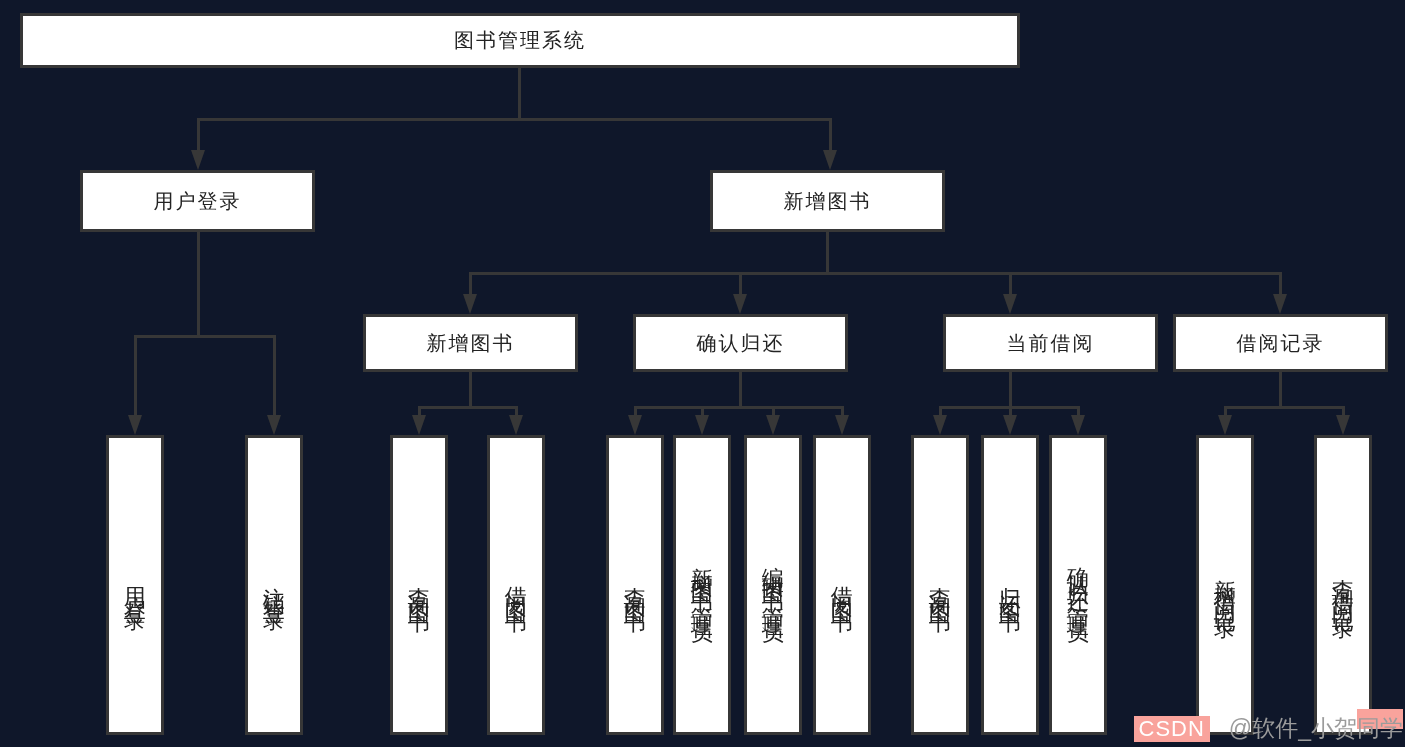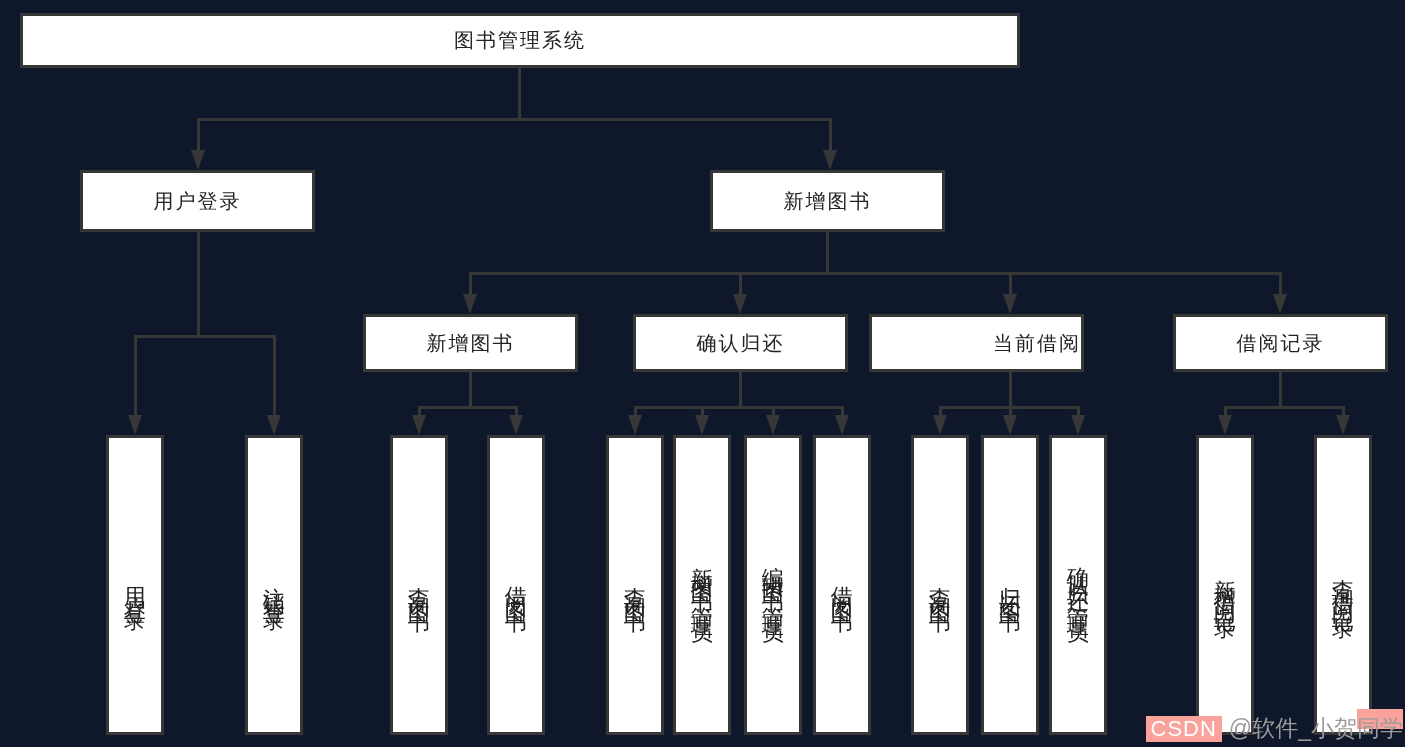--- a/index.html
+++ b/index.html
@@ -19,21 +19,21 @@
   }
   .vline { position:absolute; width:3px; background:#373737; }
   .hline { position:absolute; height:3px; background:#373737; }
   .arrow {
     position:absolute; width:0; height:0;
     border-left:7px solid transparent; border-right:7px solid transparent;
     border-top:20px solid #373737;
   }
   .watermark {
     position:absolute; right:2px; bottom:3px; display:flex; align-items:center;
-    font-size:23px; z-index:3;
+    font-size:23px; z-index:3;gap:12px;
   }
   .wm-badge { background:#f9a39c; color:#ffffff; padding:0 5px; font-size:22px; letter-spacing:1px; }
   .wm-text { color:#9b9b9b; margin-left:7px; position:relative; }
   .wm-accent { position:absolute; right:0; top:-4px; width:46px; height:20px; background:#f9a39c; z-index:-1; }
 </style>
 </head>
 <body>
 
 <div class="canvas">
 
@@ -72,21 +72,21 @@
   <div class="arrow" style="left:1003px; top:294px;"></div>
   <div class="vline" style="left:1279px; top:272px; height:22px;"></div>
   <div class="arrow" style="left:1273px; top:294px;"></div>
 
   <div class="box hbox" style="left:363px; top:314px; width:215px; height:58px;">
     <span>新增图书</span>
   </div>
   <div class="box hbox" style="left:633px; top:314px; width:215px; height:58px;">
     <span>确认归还</span>
   </div>
-  <div class="box hbox" style="left:869px; top:314px; width:215px; height:58px;justify-content:flex-end;">
+  <div class="box hbox" style="left:943px; top:314px; width:215px; height:58px;">
     <span>当前借阅</span>
   </div>
   <div class="box hbox" style="left:1173px; top:314px; width:215px; height:58px;">
     <span>借阅记录</span>
   </div>
 
   <div class="vline" style="left:469px; top:372px; height:34px;"></div>
   <div class="hline" style="left:418px; top:406px; width:100px;"></div>
   <div class="vline" style="left:418px; top:406px; height:9px;"></div>
   <div class="arrow" style="left:412px; top:415px;"></div>

